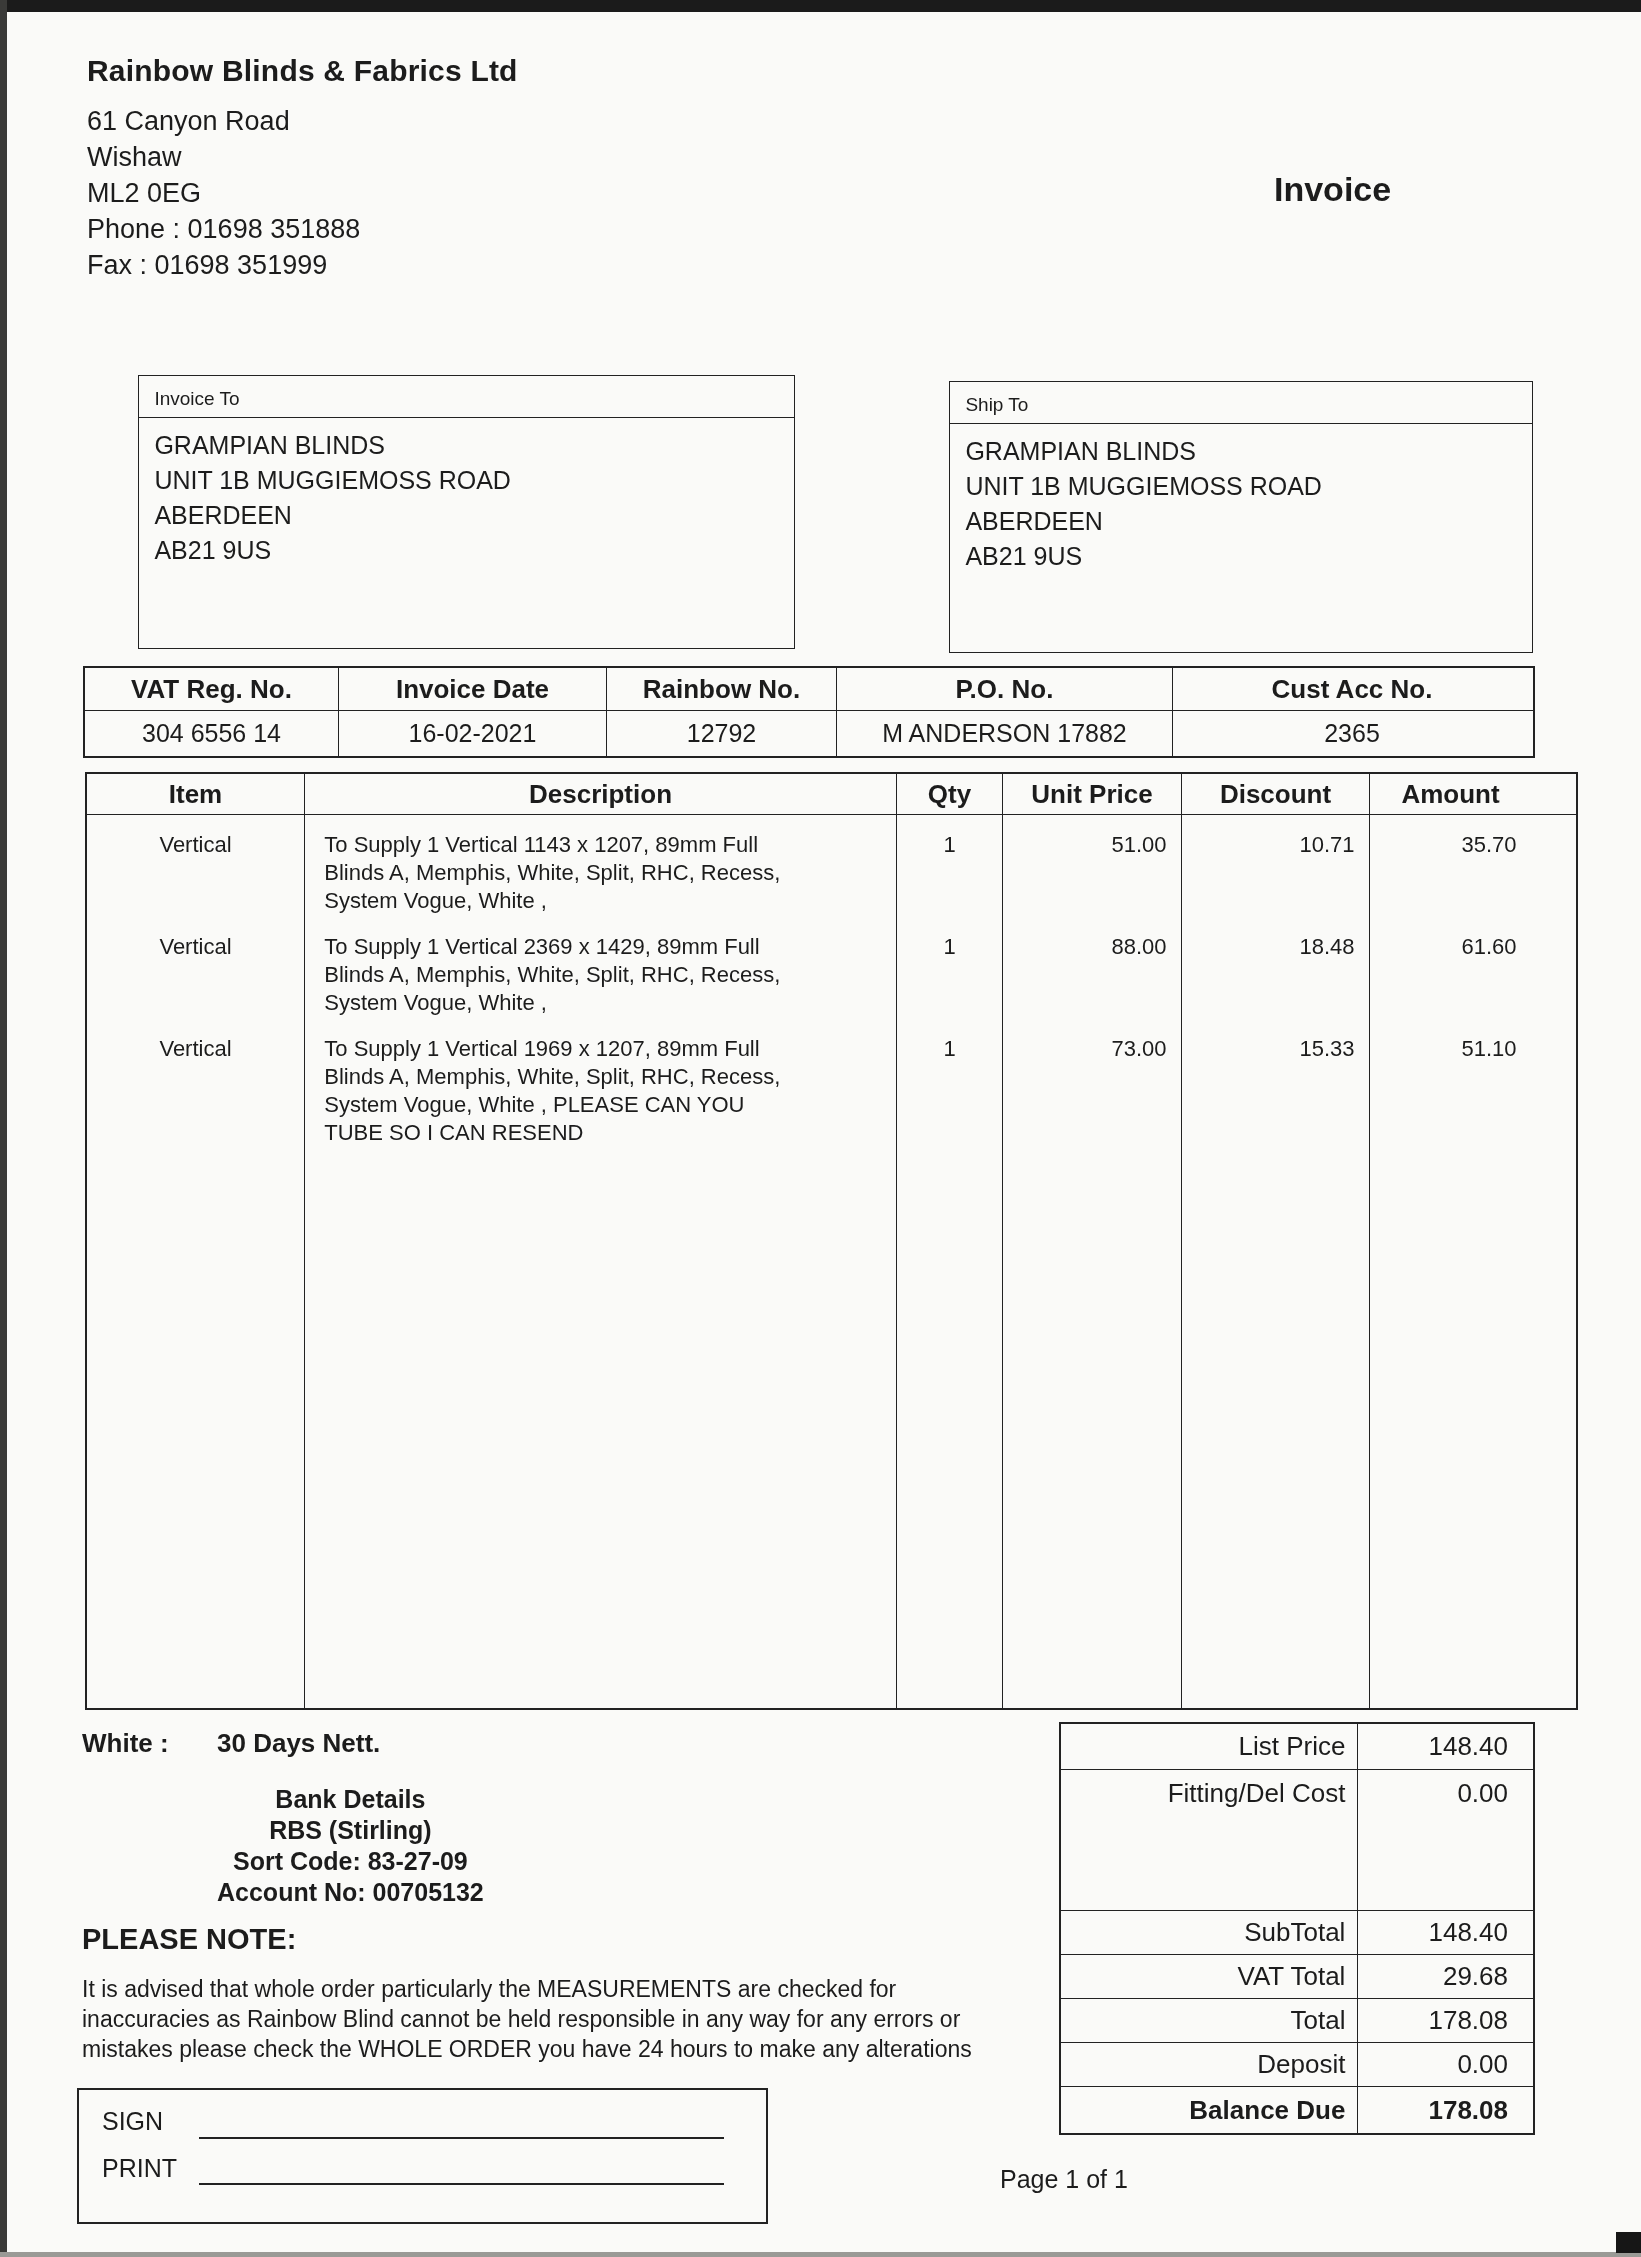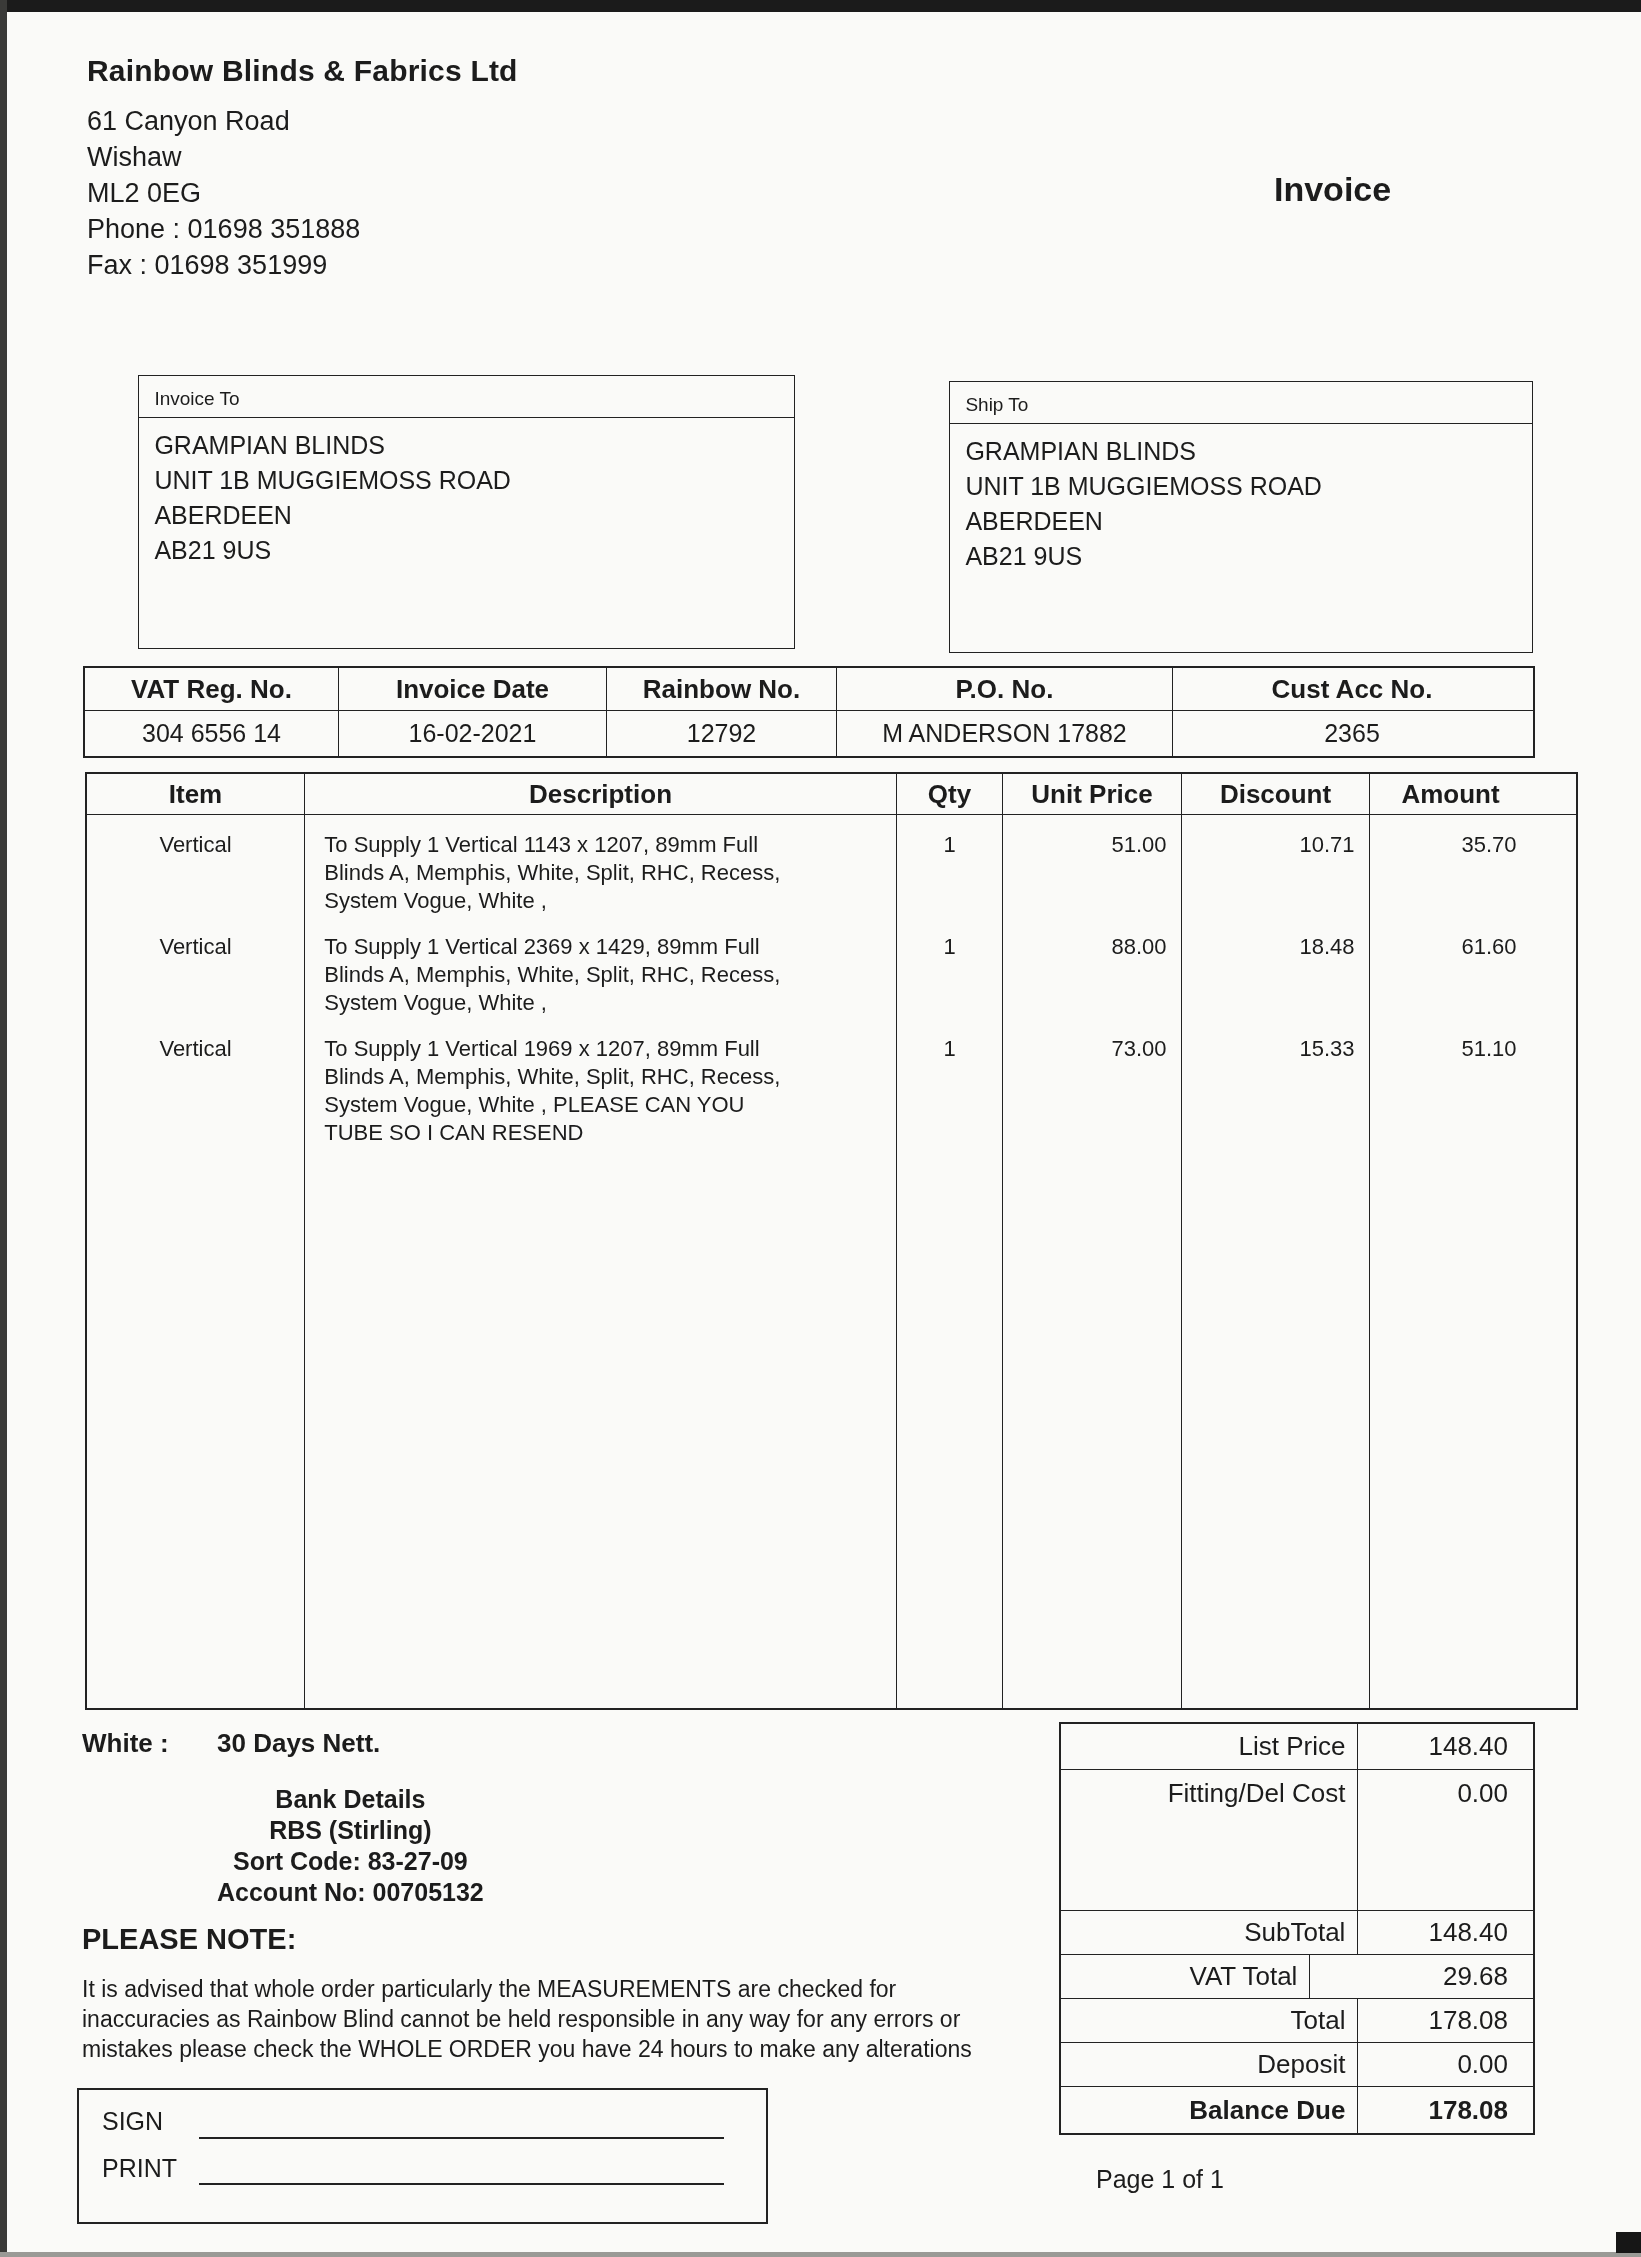--- a/index.html
+++ b/index.html
@@ -81,21 +81,21 @@
   .trow.top-align .tlabel, .trow.top-align .tvalue { align-items:flex-start; padding-top:7.7px; }
   .trow.bold .tlabel, .trow.bold .tvalue { font-weight:bold; }
 
   
   .sign-box { position:absolute; left:77px; top:2088px; width:691px; height:136px; border:2.9px solid #222; }
   .sign-label  { position:absolute; left:23px; top:17.4px;  font-size:25px; }
   .print-label { position:absolute; left:23px; top:64px; font-size:25px; }
   .sign-line  { position:absolute; left:120px; top:47px;  width:525px; border-bottom:2.9px solid #222; }
   .print-line { position:absolute; left:120px; top:93px;  width:525px; border-bottom:2.9px solid #222; }
 
-  .page-num { position:absolute; left:1096px; top:2165px; font-size:25px; }
+  .page-num { position:absolute; left:1000px; top:2165px; font-size:25px; }
 </style>
 </head>
 <body>
 
 <div class="page">
 
   <div class="scan-top"></div>
   <div class="scan-left"></div>
   <div class="scan-bottom"></div>
   <div class="scan-corner"></div>
@@ -202,21 +202,21 @@
       <div class="tvalue">148.40</div>
     </div>
     <div class="trow top-align" style="height:141px;">
       <div class="tlabel">Fitting/Del Cost</div>
       <div class="tvalue">0.00</div>
     </div>
     <div class="trow" style="height:44px;">
       <div class="tlabel">SubTotal</div>
       <div class="tvalue">148.40</div>
     </div>
-    <div class="trow" style="height:44px;gap:48px;">
+    <div class="trow" style="height:44px;">
       <div class="tlabel">VAT Total</div>
       <div class="tvalue">29.68</div>
     </div>
     <div class="trow" style="height:44px;">
       <div class="tlabel">Total</div>
       <div class="tvalue">178.08</div>
     </div>
     <div class="trow" style="height:44px;">
       <div class="tlabel">Deposit</div>
       <div class="tvalue">0.00</div>

